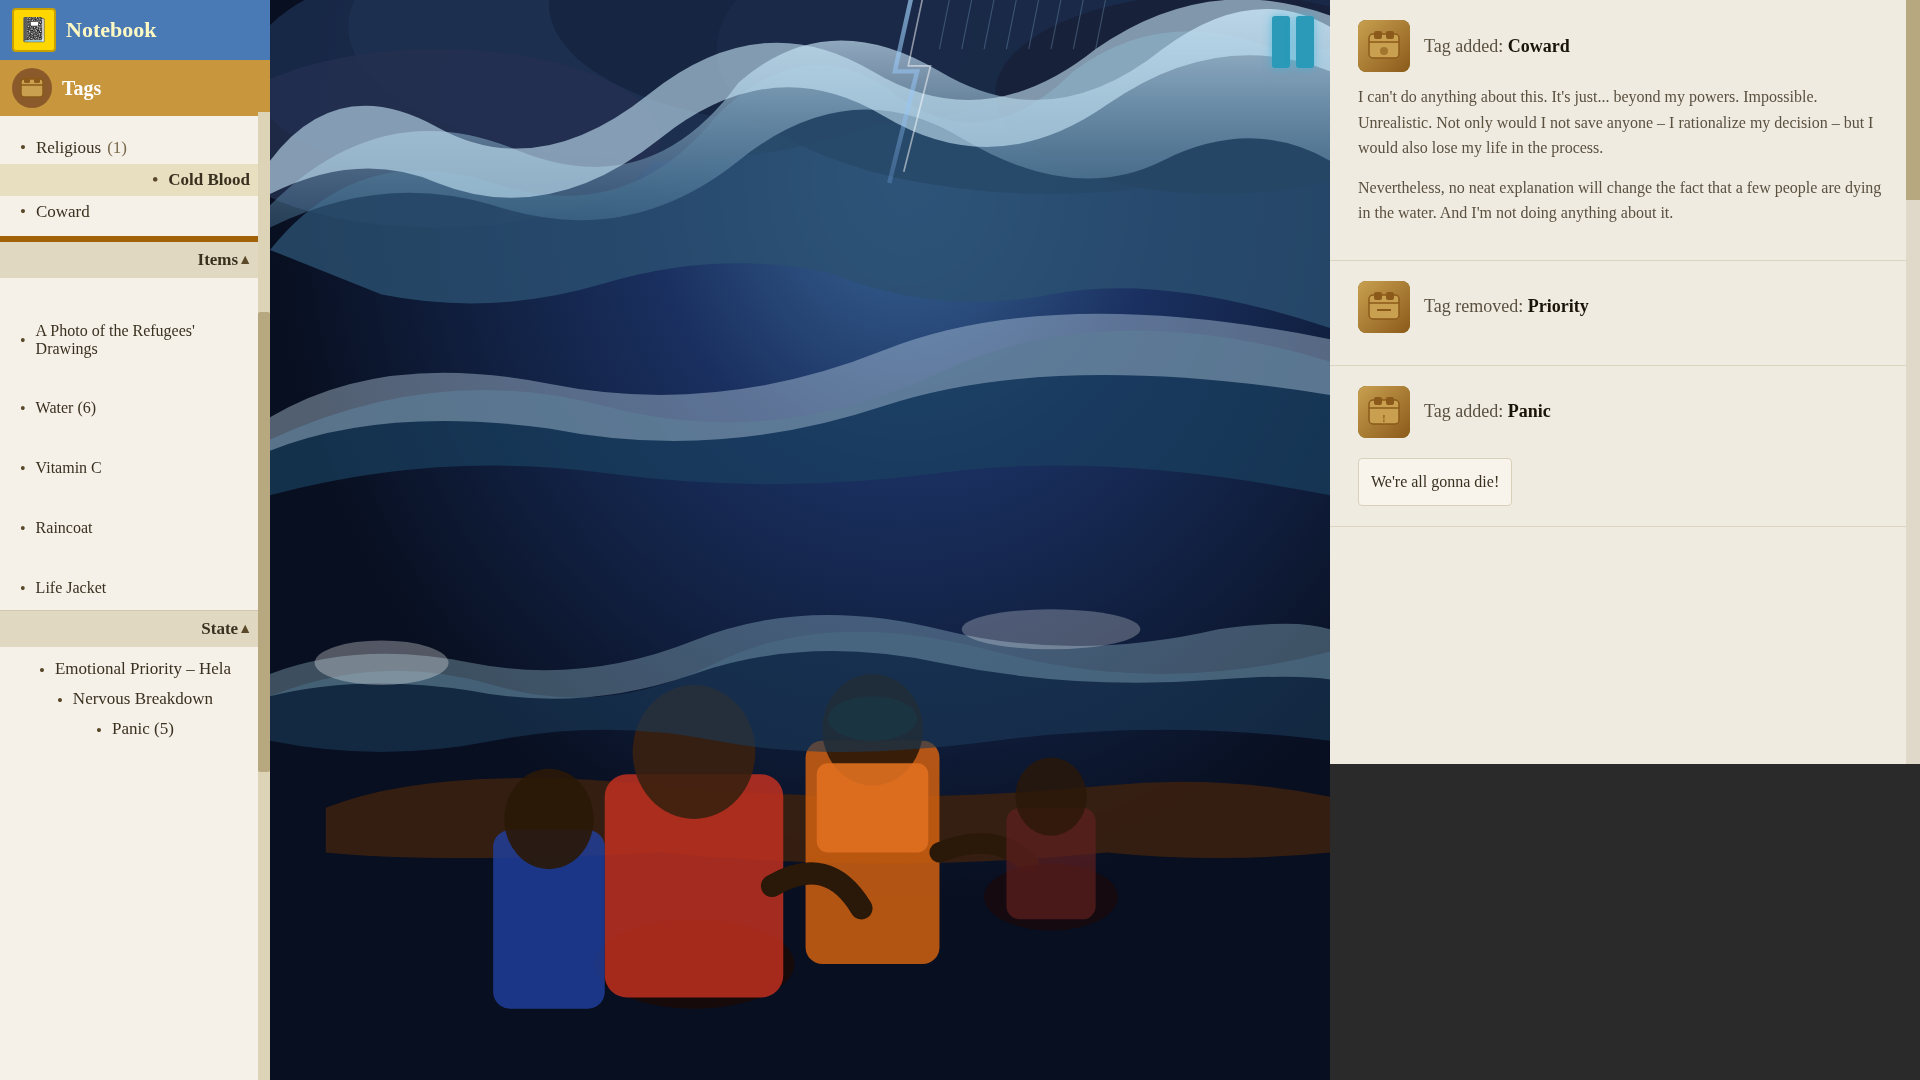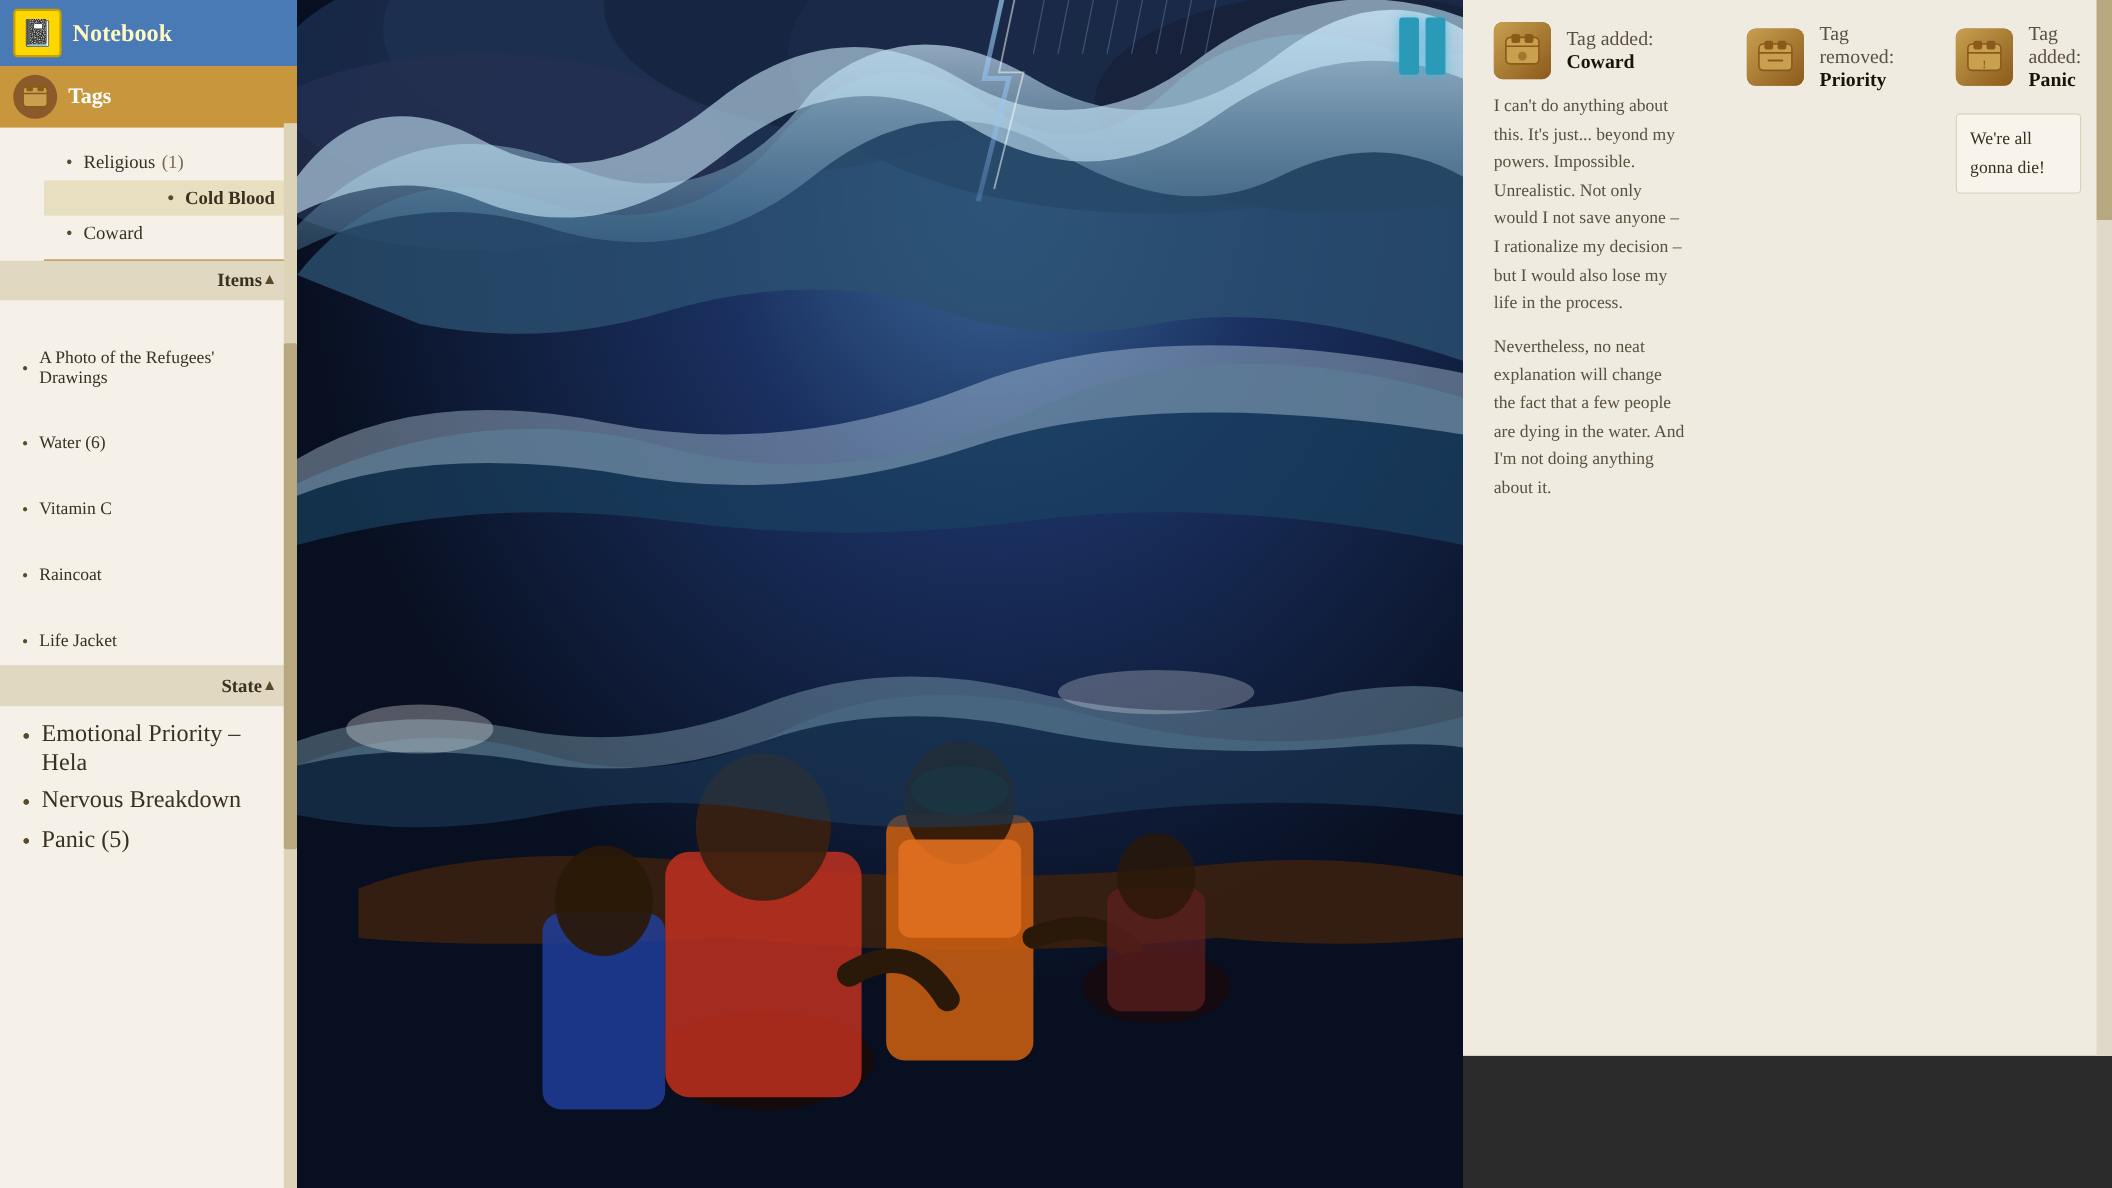--- a/index.html
+++ b/index.html
@@ -70,22 +70,21 @@
       font-size: 20px;
     }
     #tags-title {
       color: white;
       font-size: 20px;
       font-weight: bold;
     }
 
     #tags-list {
       padding: 16px 0 8px 0;
-      border-bottom: 1px solid #a16207;
-      margin-left: 40px;
+      border-bottom: 6px solid #a16207;
     }
     .tag-item {
       display: flex;
       align-items: center;
       padding: 6px 20px;
       font-size: 17px;
       color: #3a3020;
       cursor: pointer;
     }
     .tag-item::before {
@@ -141,22 +140,23 @@
     }
 
     #state-section {}
     .state-list {
       padding: 8px 0;
     }
     .state-entry {
       display: flex;
       align-items: flex-start;
       padding: 4px 20px;
-      font-size: 22px;
+      font-size: 17px;
       color: #3a3020;
+      justify-content: center;
     }
     .state-entry::before {
       content: '•';
       margin-right: 10px;
       color: #5a4a2a;
       flex-shrink: 0;
       margin-top: 2px;
     }
 
     
@@ -259,25 +259,25 @@
       height: 52px;
       background: #2a9ab8;
       border-radius: 3px;
       box-shadow: 0 0 10px rgba(40, 180, 220, 0.6);
     }
 
     
     #right-panel {
       width: 590px;
       min-width: 590px;
-      height: 960px;
+      height: 764px;
       background: #f0ebe0;
       overflow-y: auto;
       display: flex;
-      flex-direction: row;
+      flex-direction: column;
       padding: 0;
       position: relative;
     }
 
     .journal-entry {
       padding: 20px 28px;
       border-bottom: 1px solid #ddd4c0;
     }
 
     .entry-header {

